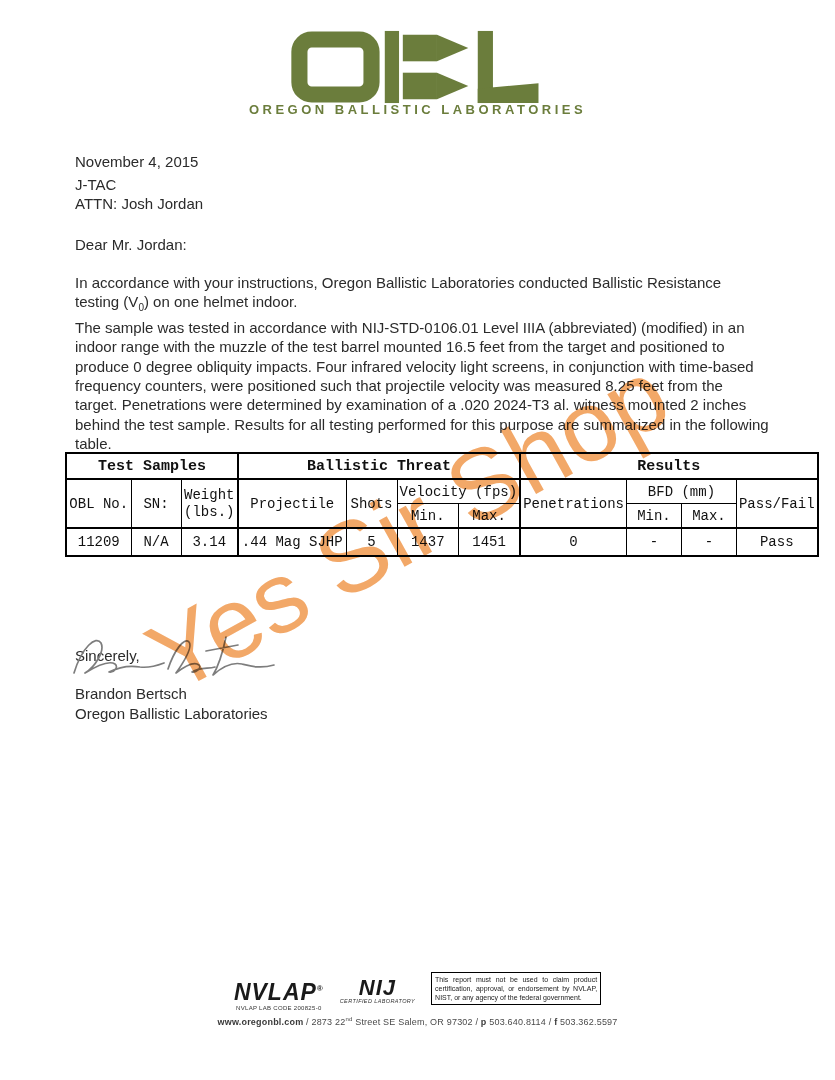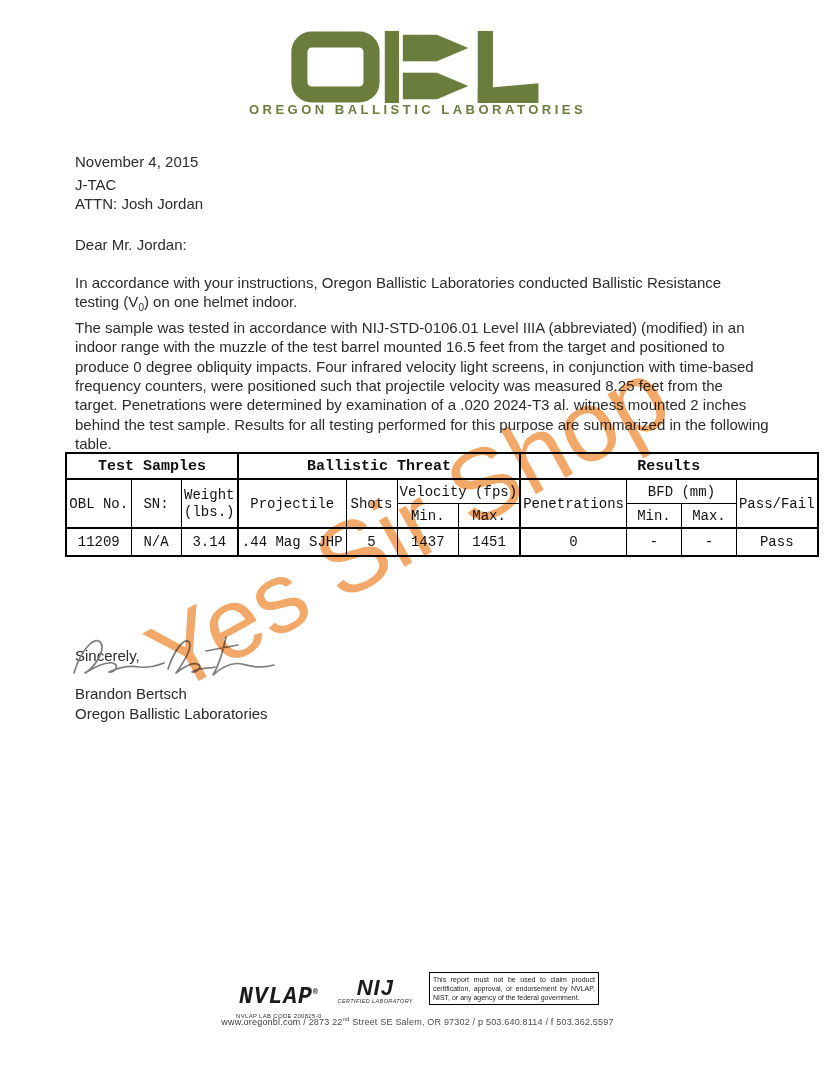--- a/index.html
+++ b/index.html
@@ -54,35 +54,35 @@
     transform:rotate(-29deg);transform-origin:50% 50%;
     mix-blend-mode:multiply;opacity:.95;
     pointer-events:none;white-space:nowrap;z-index:5;
   }
   
   .footer-logos{
     position:absolute;top:972px;left:0;width:835px;
     display:flex;justify-content:center;align-items:flex-start;gap:16px;color:#1a1a1a;
   }
   .nvlap-block{text-align:center;padding-top:4px;}
-  .nvlap-name{font-size:23px;font-weight:bold;letter-spacing:1px;line-height:31px;font-style:italic;font-family:Liberation Mono, monospace;}
+  .nvlap-name{font-size:23px;font-weight:bold;letter-spacing:1px;line-height:26px;font-style:italic;}
   .nvlap-reg{font-size:8px;vertical-align:super;}
   .nvlap-code{font-size:6px;letter-spacing:.3px;color:#333;}
   .nij-block{text-align:center;padding-top:6px;}
   .nij-name{font-size:22px;font-weight:bold;font-style:italic;letter-spacing:1px;line-height:20px;}
   .nij-tagline{font-size:5.5px;font-style:italic;letter-spacing:.4px;color:#333;}
   .disclaimer-box{
     width:162px;border:1px solid #000;padding:2px 3px;
     font-size:7px;line-height:9px;text-align:justify;color:#222;
   }
   .footer-address{
     position:absolute;top:1016px;left:0;width:835px;text-align:center;
     font-size:9px;color:#4a4a4a;letter-spacing:.2px;
   }
-  .footer-address .b{font-weight:normal;color:#3a3a3a;}
+  .footer-address .b{font-weight:bold;color:#3a3a3a;}
   .footer-address sup{font-size:6px;}
 </style>
 </head>
 <body>
 
 <div class="page">
 
   <div class="logo-wrap" style="color: rgb(107, 125, 60);">
     <svg class="logo-svg" viewBox="0 0 270 78">
 

